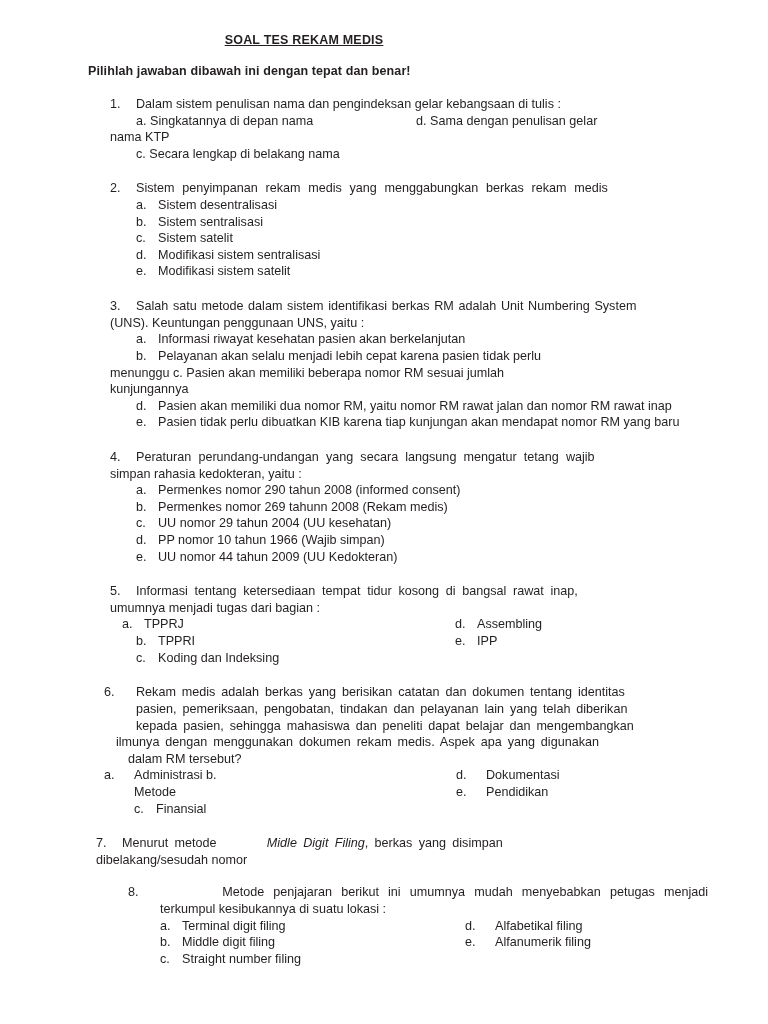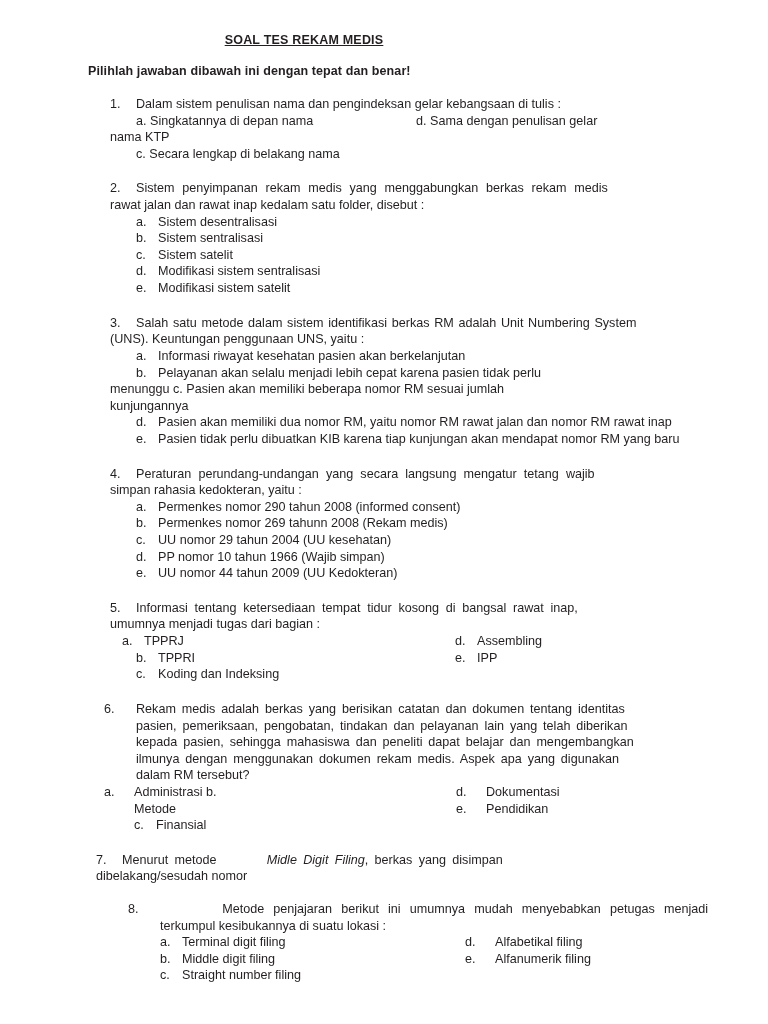--- a/index.html
+++ b/index.html
@@ -118,21 +118,20 @@
 
   <div class="qblock q" style="margin-left:110px; margin-top:18px; width:545px;">
     <div class="qrow">
       <div class="qnum">2.</div>
       <div class="qbody">
         <div style="display:flex; justify-content:space-between;">
           <span style="word-spacing:4.2px;">Sistem penyimpanan rekam medis yang menggabungkan berkas rekam medis</span>
         </div>
       </div>
     </div>
-    <div style="margin-left:0px;">rawat jalan dan rawat inap kedalam satu folder, disebut :</div>
     <div class="opts" style="margin-left:26px;">
       <div class="opt">
           <div class="ol">a.</div>
           <div class="ot">Sistem desentralisasi</div>
         </div>
       <div class="opt">
           <div class="ol">b.</div>
           <div class="ot">Sistem sentralisasi</div>
         </div>
       <div class="opt">
@@ -242,22 +241,22 @@
     </div>
   </div>
 
   <div class="qblock q" style="margin-left:104px; margin-top:18px; width:585px;">
     <div class="qrow">
       <div class="qnum" style="flex:0 0 32px;">6.</div>
       <div class="qbody" style="word-spacing:2.4px;">Rekam medis adalah berkas yang berisikan catatan dan dokumen tentang identitas</div>
     </div>
     <div style="margin-left:32px; word-spacing:2.4px;">pasien, pemeriksaan, pengobatan, tindakan dan pelayanan lain yang telah diberikan</div>
     <div style="margin-left:32px; word-spacing:2.4px;">kepada pasien, sehingga mahasiswa dan peneliti dapat belajar dan mengembangkan</div>
-    <div style="margin-left:32px; word-spacing:2.4px;">ilmunya dengan menggunakan dokumen rekam medis. Aspek apa yang digunakan</div>
-    <div style="margin-left:32px;">dalam RM tersebut?</div>
+    <div style="margin-left:12px; word-spacing:2.4px;">ilmunya dengan menggunakan dokumen rekam medis. Aspek apa yang digunakan</div>
+    <div style="margin-left:24px;">dalam RM tersebut?</div>
     <div class="cols">
       <div class="colL" style="flex:0 0 352px;">
         <div class="opt">
             <div class="ol" style="flex:0 0 30px;">a.</div>
             <div class="ot">Administrasi b.</div>
           </div>
         <div style="margin-left:30px;">Metode</div>
         <div class="opt" style="margin-left:30px;">
             <div class="ol">c.</div>
             <div class="ot">Finansial</div>

